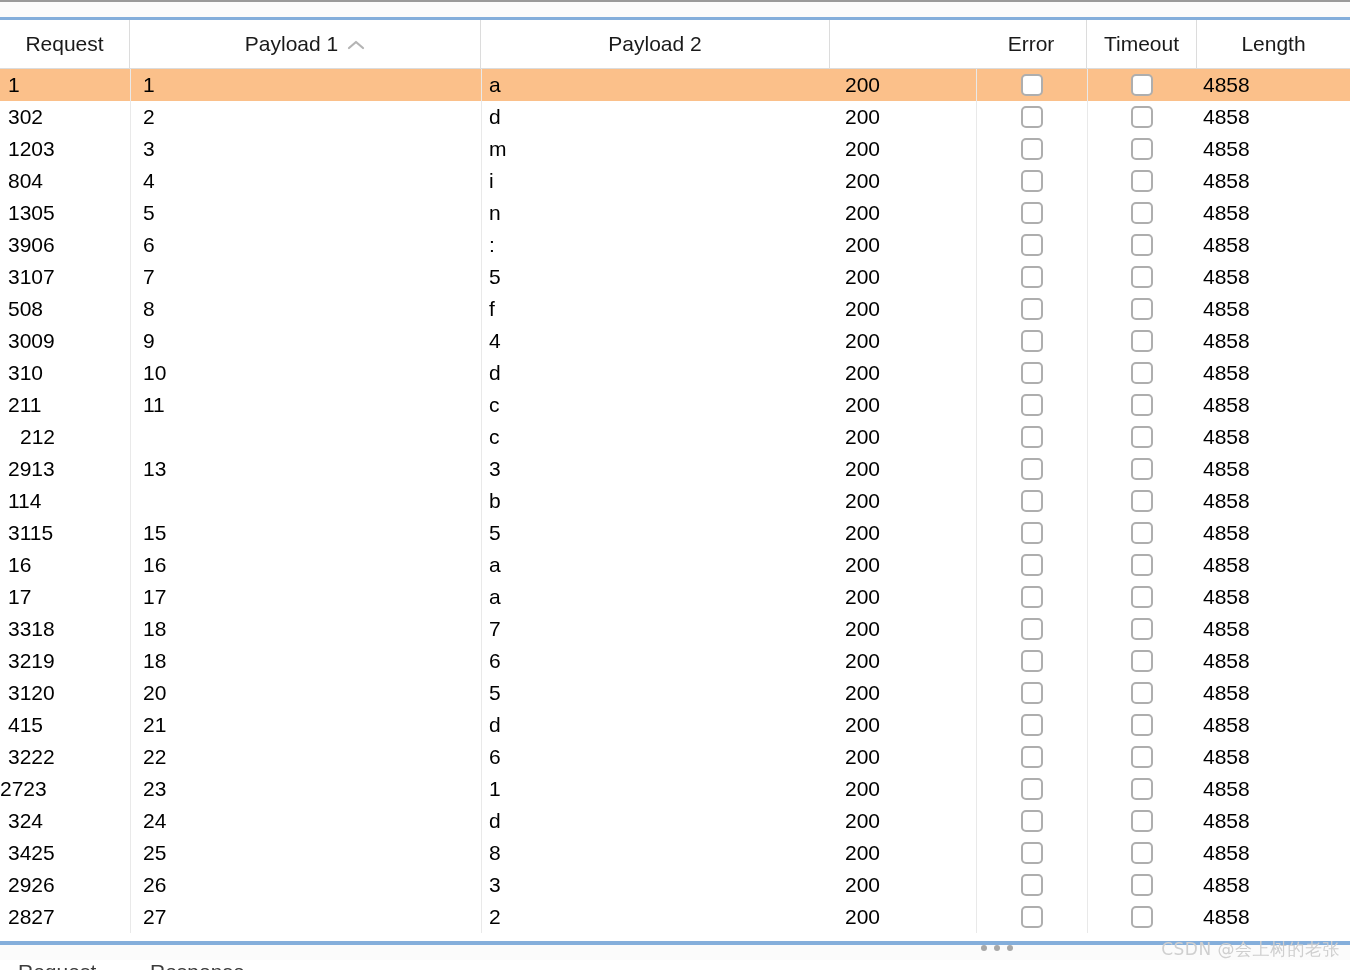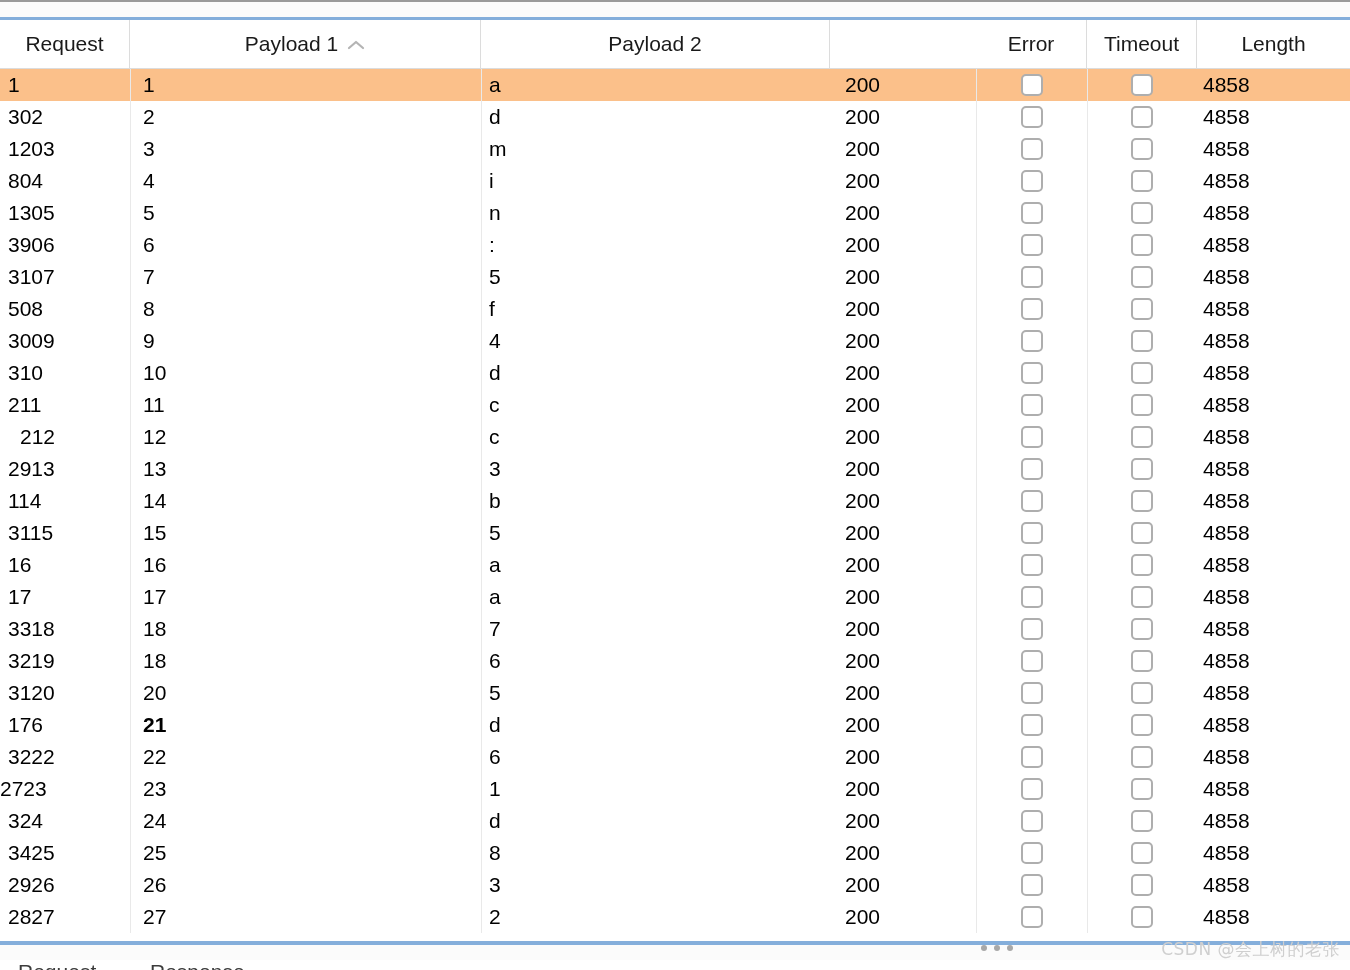--- a/index.html
+++ b/index.html
@@ -355,21 +355,20 @@
           <div class="cell chk" style="left: 976px; width: 111px;">
             <div class="checkbox"></div>
           </div>
           <div class="cell chk" style="left: 1087px; width: 110px;">
             <div class="checkbox"></div>
           </div>
           <div class="cell num" style="left: 1203px; width: 147px;">4858</div>
         </div>
         <div class="row">
           <div class="cell num" style="left: 20px; width: 122px;">212</div>
-          <div class="cell num" style="left: 143px; width: 338px;">12</div>
           <div class="cell num" style="left: 489px; width: 341px;">c</div>
           <div class="cell num" style="left: 845px; width: 131px;">200</div>
           <div class="cell chk" style="left: 976px; width: 111px;">
             <div class="checkbox"></div>
           </div>
           <div class="cell chk" style="left: 1087px; width: 110px;">
             <div class="checkbox"></div>
           </div>
           <div class="cell num" style="left: 1203px; width: 147px;">4858</div>
         </div>
@@ -381,21 +380,20 @@
           <div class="cell chk" style="left: 976px; width: 111px;">
             <div class="checkbox"></div>
           </div>
           <div class="cell chk" style="left: 1087px; width: 110px;">
             <div class="checkbox"></div>
           </div>
           <div class="cell num" style="left: 1203px; width: 147px;">4858</div>
         </div>
         <div class="row">
           <div class="cell num" style="left: 8px; width: 122px;">114</div>
-          <div class="cell num" style="left: 143px; width: 338px;">14</div>
           <div class="cell num" style="left: 489px; width: 341px;">b</div>
           <div class="cell num" style="left: 845px; width: 131px;">200</div>
           <div class="cell chk" style="left: 976px; width: 111px;">
             <div class="checkbox"></div>
           </div>
           <div class="cell chk" style="left: 1087px; width: 110px;">
             <div class="checkbox"></div>
           </div>
           <div class="cell num" style="left: 1203px; width: 147px;">4858</div>
         </div>
@@ -471,22 +469,22 @@
           <div class="cell num" style="left: 845px; width: 131px;">200</div>
           <div class="cell chk" style="left: 976px; width: 111px;">
             <div class="checkbox"></div>
           </div>
           <div class="cell chk" style="left: 1087px; width: 110px;">
             <div class="checkbox"></div>
           </div>
           <div class="cell num" style="left: 1203px; width: 147px;">4858</div>
         </div>
         <div class="row">
-          <div class="cell num" style="left: 8px; width: 122px;">176</div>
-          <div class="cell num" style="left: 143px; width: 338px; font-weight: bold;">21</div>
+          <div class="cell num" style="left: 8px; width: 122px;">415</div>
+          <div class="cell num" style="left: 143px; width: 338px;">21</div>
           <div class="cell num" style="left: 489px; width: 341px;">d</div>
           <div class="cell num" style="left: 845px; width: 131px;">200</div>
           <div class="cell chk" style="left: 976px; width: 111px;">
             <div class="checkbox"></div>
           </div>
           <div class="cell chk" style="left: 1087px; width: 110px;">
             <div class="checkbox"></div>
           </div>
           <div class="cell num" style="left: 1203px; width: 147px;">4858</div>
         </div>

